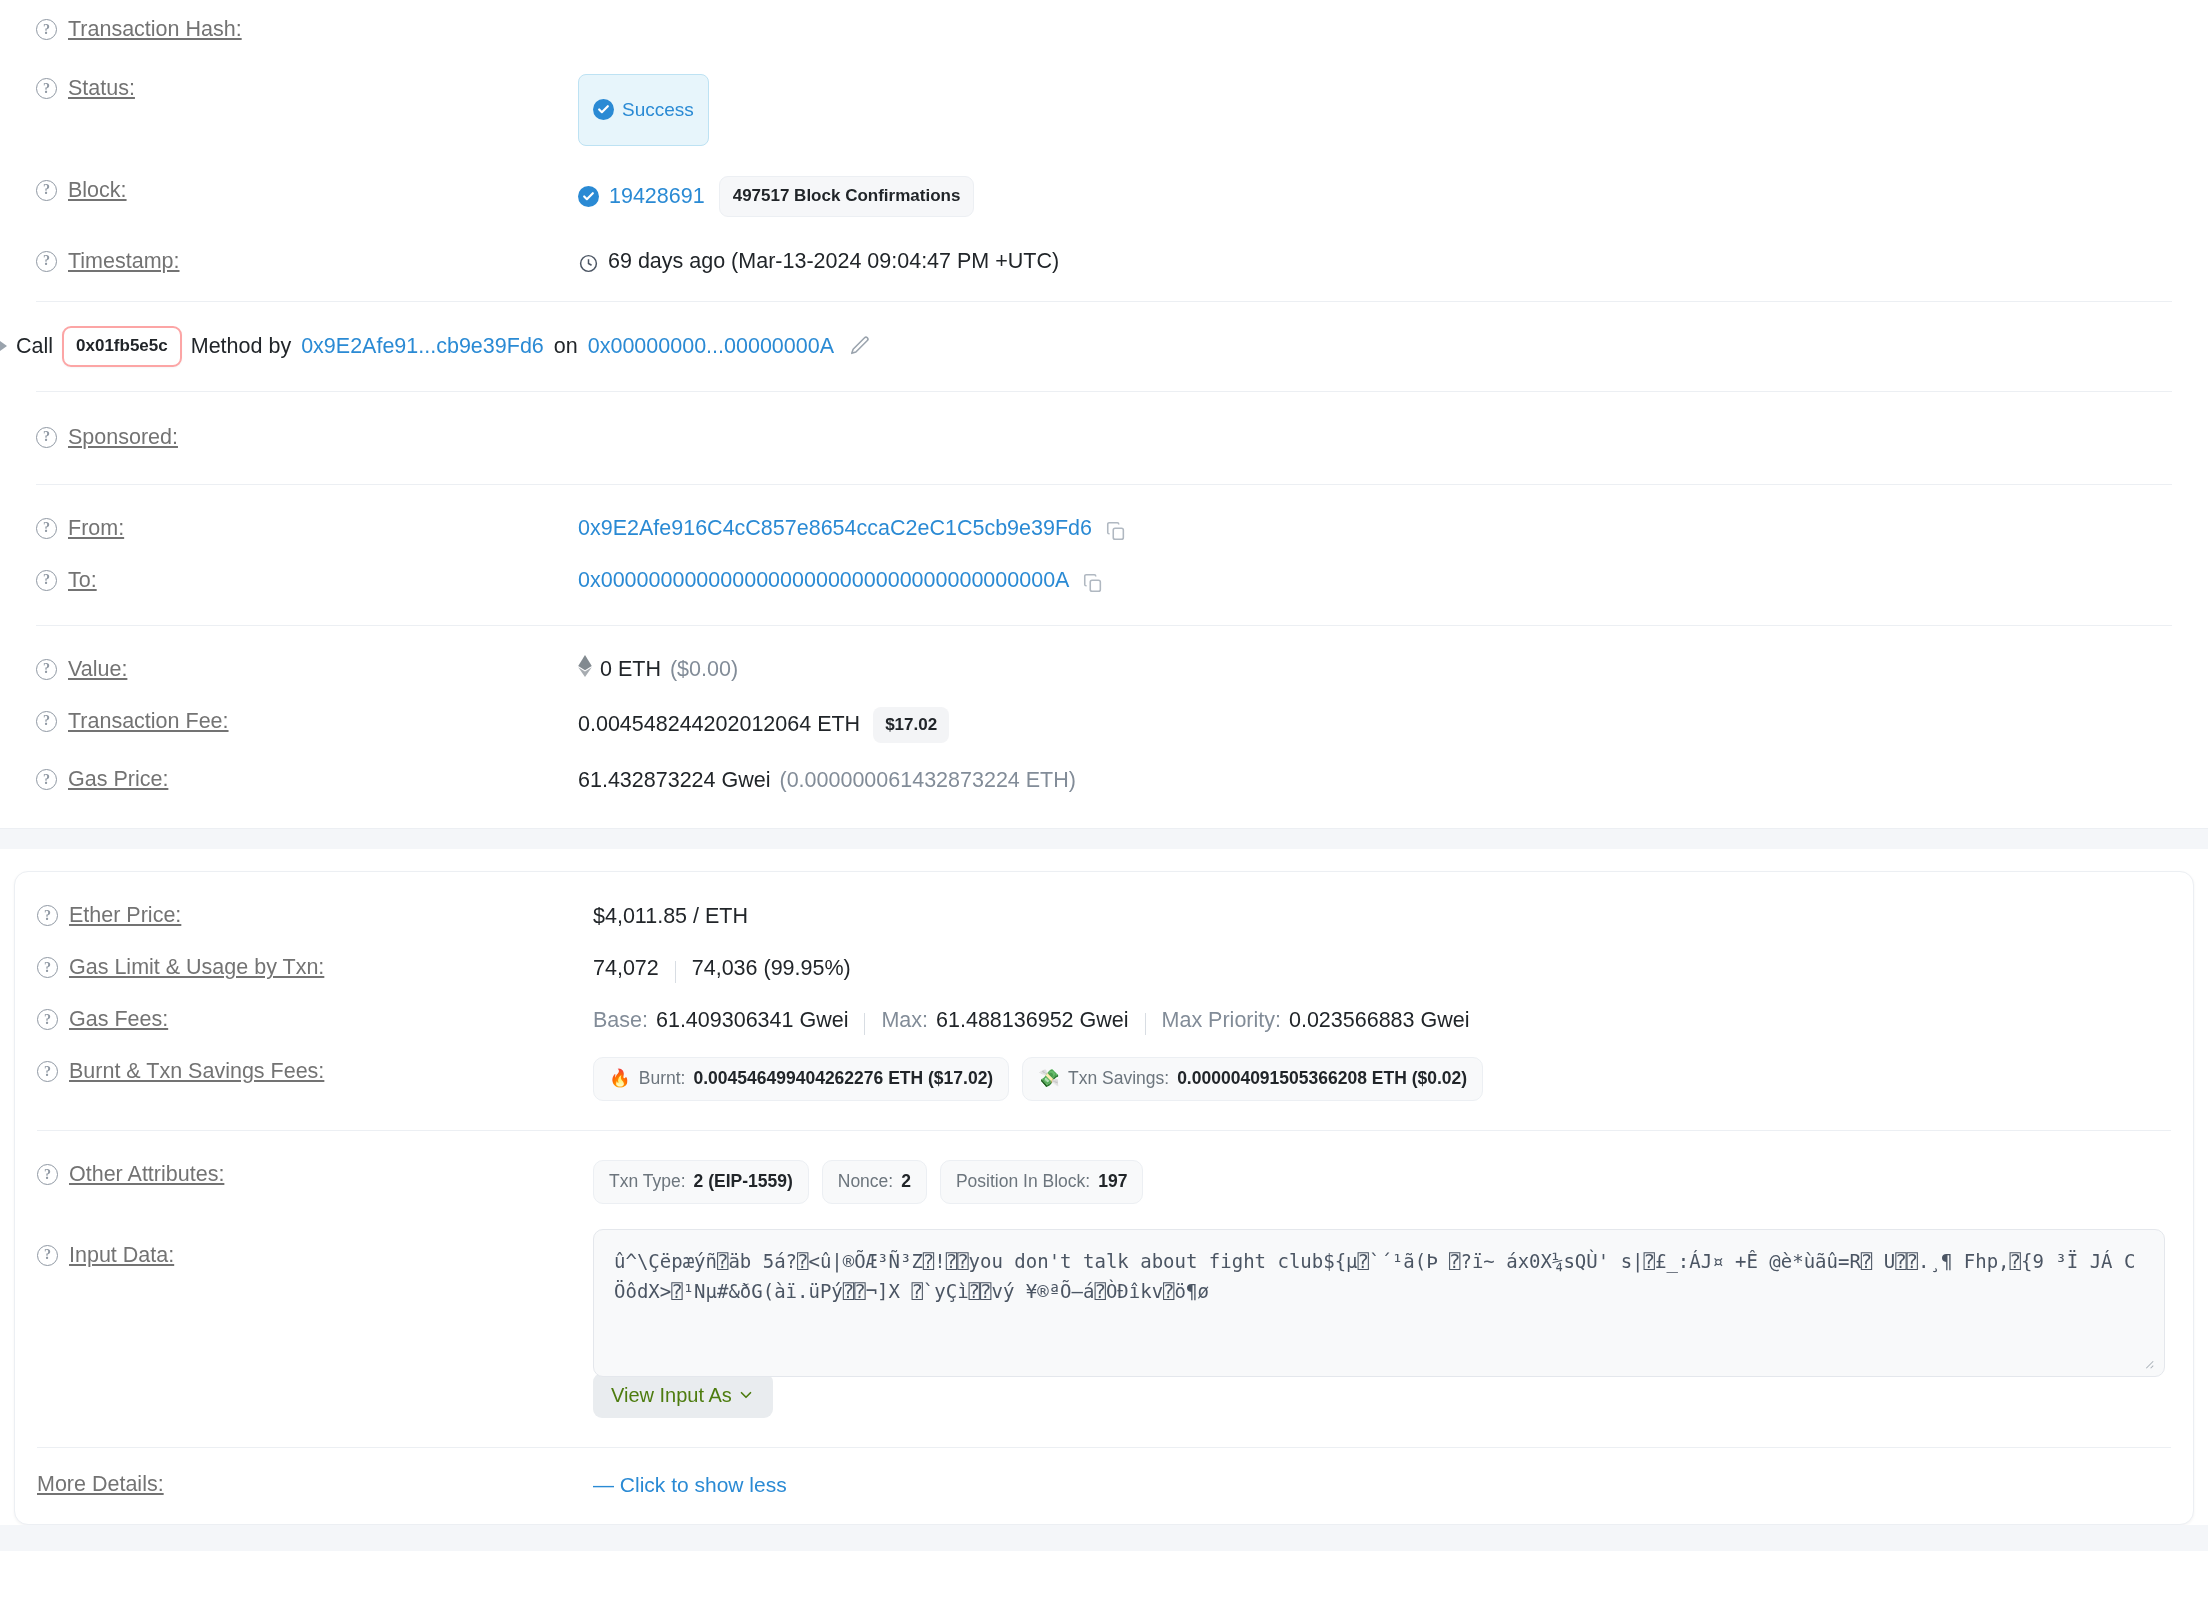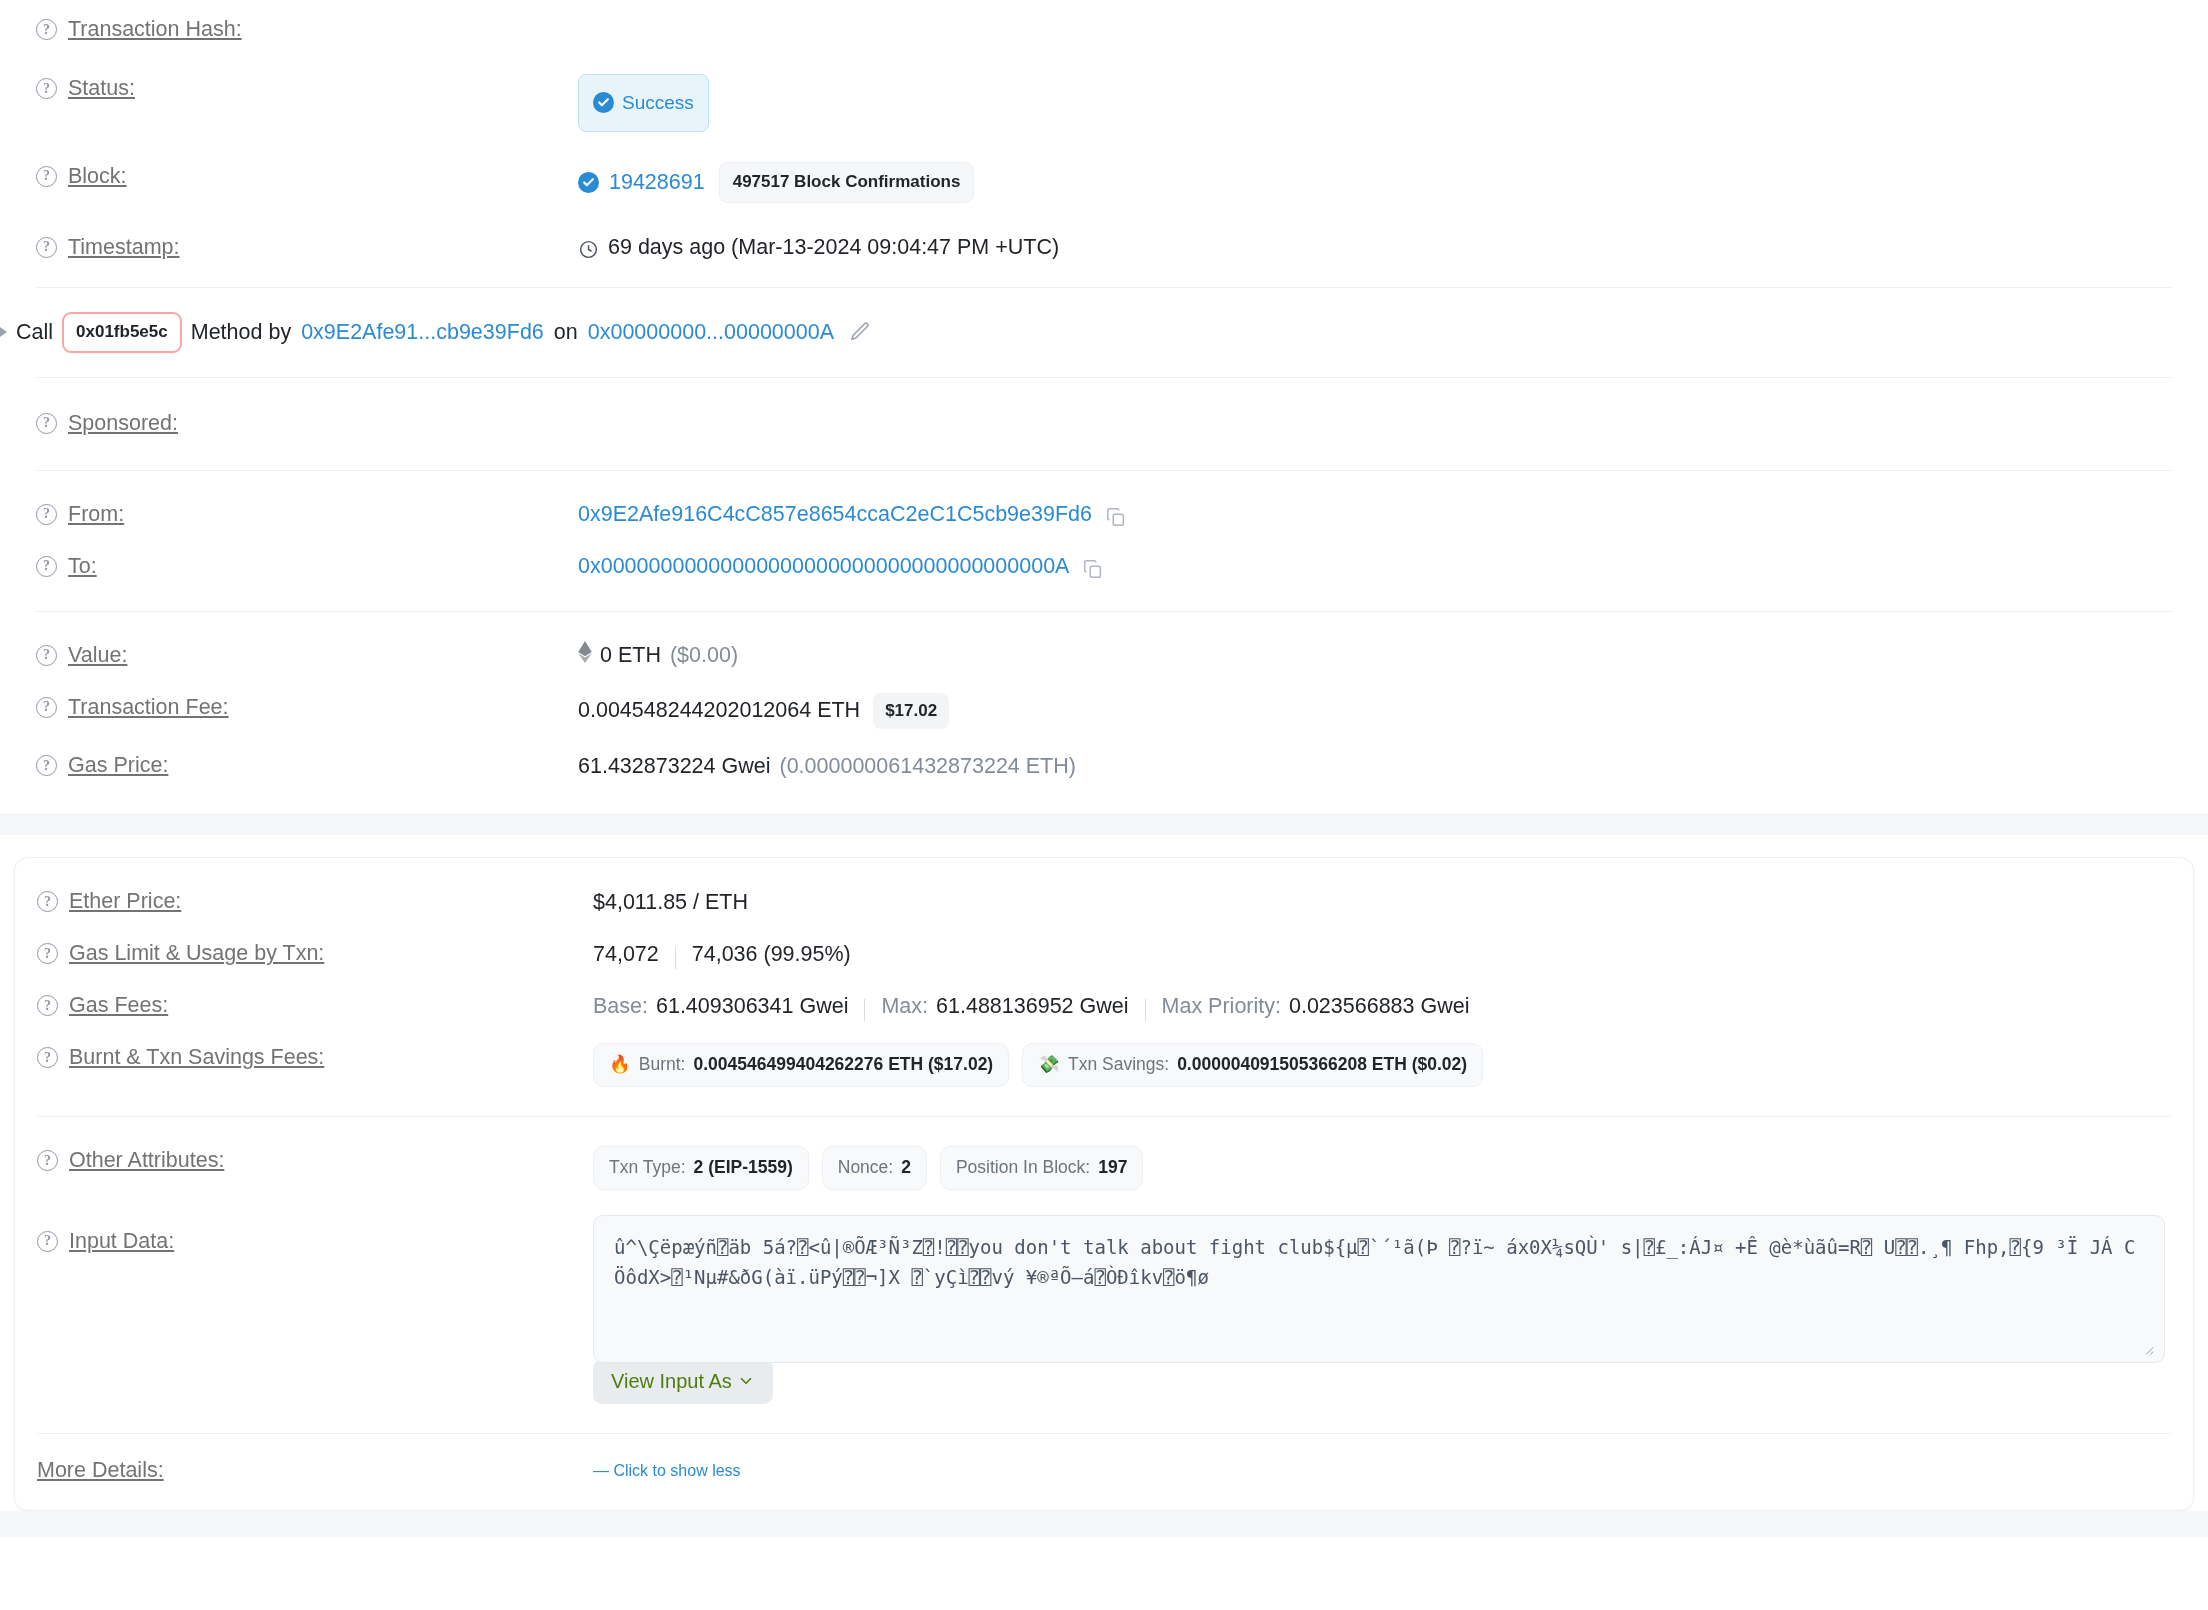--- a/index.html
+++ b/index.html
@@ -148,21 +148,21 @@
     border-radius: 8px;
     font-size: 18px;
     padding: 6px 13px;
     white-space: nowrap;
   }
   .badge-success {
     background: #e7f5fb;
     border: 1px solid #bde2f3;
     color: #2a8ad4;
     font-size: 19px;
-    padding: 15px 14px;
+    padding: 22px 14px;
     font-weight: 400;
   }
   .check-circle {
     width: 21px; height: 21px;
     border-radius: 50%;
     background: #2a8ad4;
     display: inline-flex;
     align-items: center;
     justify-content: center;
     flex: 0 0 21px;
@@ -289,21 +289,21 @@
     padding: 11px 18px;
     display: inline-flex;
     align-items: center;
     gap: 5px;
     cursor: pointer;
   }
   .chev-down { display: inline-flex; }
 
   .show-less {
     color: #2a8ad4;
-    font-size: 16px;
+    font-size: 21px;
     cursor: pointer;
     display: inline-flex;
     align-items: center;
     gap: 9px;
   }
   .page-bottom {
     background: #f4f6f9;
     height: 26px;
   }
 </style>

